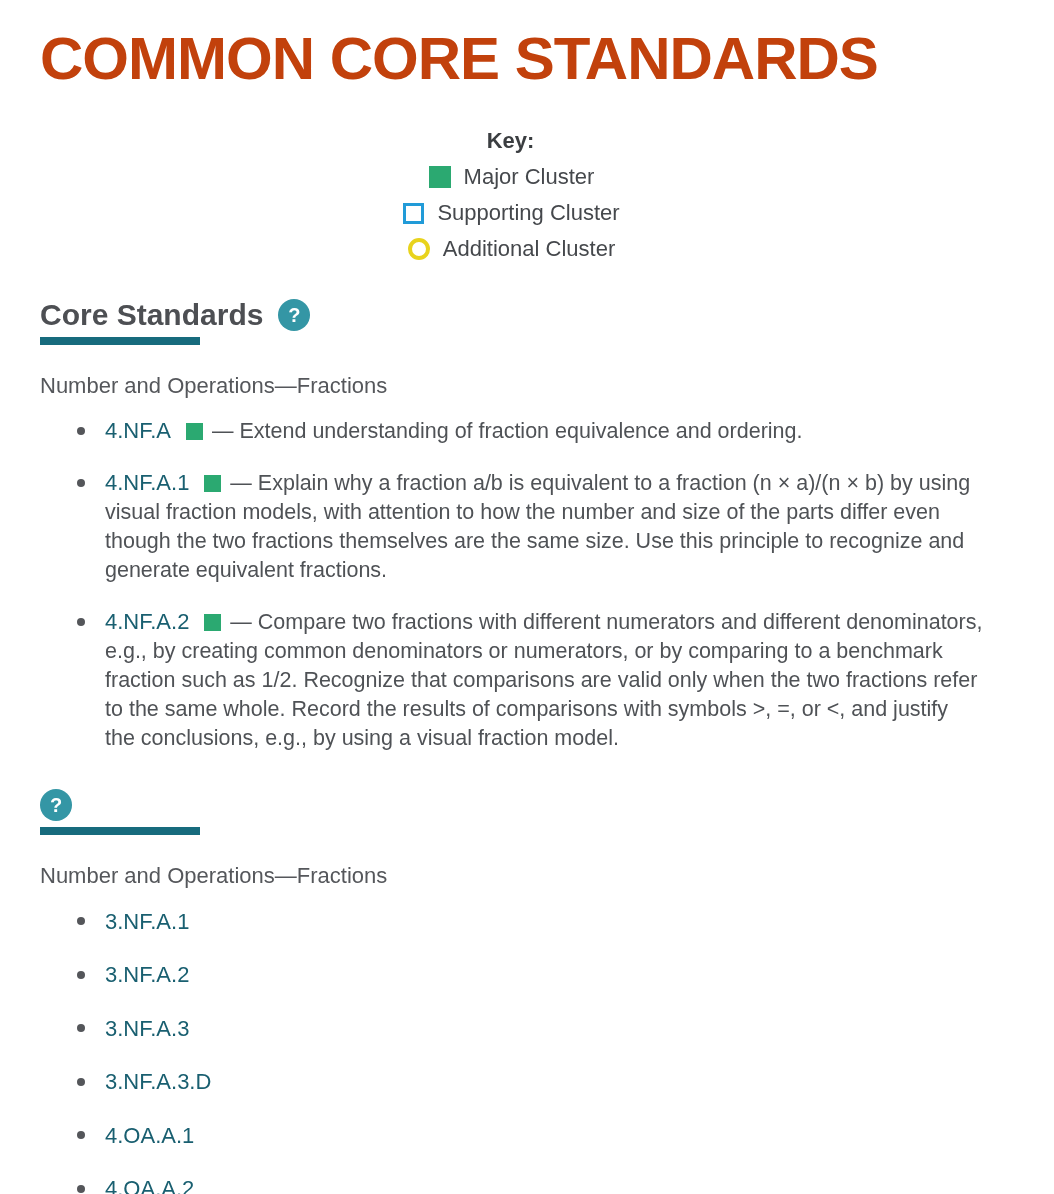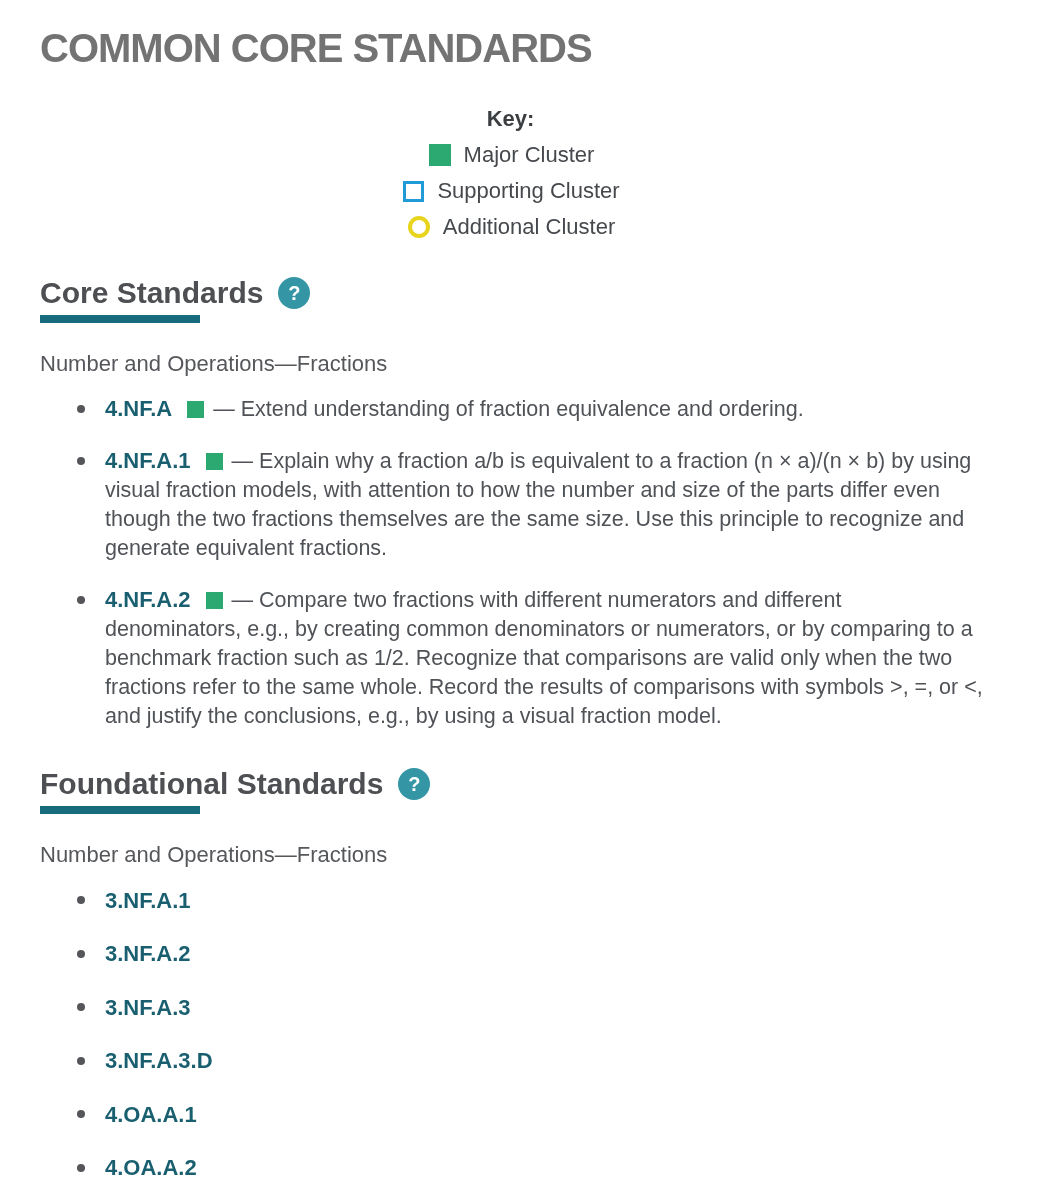--- a/index.html
+++ b/index.html
@@ -20,25 +20,25 @@
     color: var(--body-gray);
   }
   .page {
     width: 1054px;
     min-height: 1194px;
     padding: 10px 71px 40px 40px;
     overflow: hidden;
   }
   .page-title {
     margin: 16px 0 0 0;
-    font-size: 40px;
+    font-size: 60px;
     line-height: 1.1;
     font-weight: 700;
     letter-spacing: -1px;
-    color: #737373;
+    color: #c2410c;
   }
   
   .key-row {
     margin-top: 36px;
     display: flex;
     justify-content: flex-end;
     align-items: center;
     gap: 10px;
     font-size: 22px;
     color: #45484c;
@@ -117,21 +117,21 @@
     content: "";
     position: absolute;
     left: 37px;
     top: 10.5px;
     width: 8px; height: 8px;
     border-radius: 50%;
     background: #54565a;
   }
   .standard-code {
     color: var(--link-teal);
-    font-weight: 700;
+    font-weight: 400;
     font-size: 22px;
     text-decoration: none;
   }
   .cluster-swatch {
     display: inline-block;
     width: 17px; height: 17px;
     vertical-align: -2px;
     margin: 0 9px 0 9px;
   }
   .cluster-swatch.major { background: var(--major-green); }
@@ -184,21 +184,20 @@
   <li class="standard-item">
     <a href="#" class="standard-code">4.NF.A.2</a>
   <span class="cluster-swatch major"></span><span class="standard-desc">— Compare two fractions with different numerators and different denominators, e.g., by creating common denominators or numerators, or by comparing to a benchmark fraction such as 1/2. Recognize that comparisons are valid only when the two fractions refer to the same whole. Record the results of comparisons with symbols &gt;, =, or &lt;, and justify the conclusions, e.g., by using a visual fraction model.</span></li>
 </ul>
   </div>
 </div>
   </section>
 
   <section class="standards-section">
     <h2 class="section-heading">
-      <span class="heading-text">Foundational Standards</span>
       <span class="help-icon">?</span>
     </h2>
     <div class="heading-bar"></div>
     <div class="groups">
   <div class="standards-group">
     <h3 class="domain-heading">Number and Operations—Fractions</h3>
     <ul class="standards-list codes-only">
   <li class="standard-item">
     <a href="#" class="standard-code">3.NF.A.1</a>
   </li>

